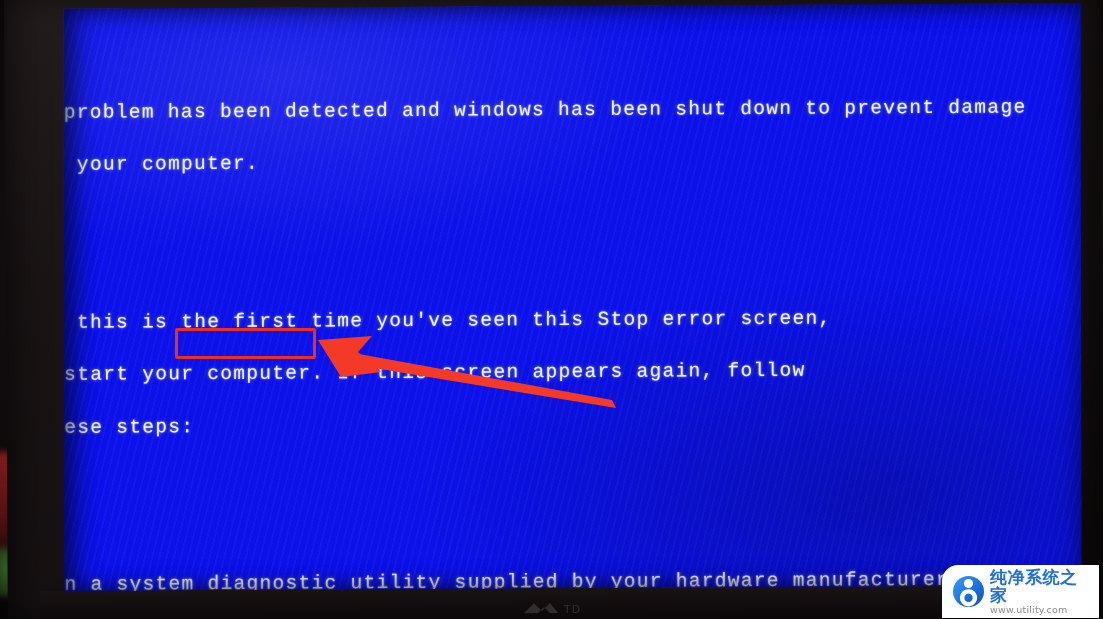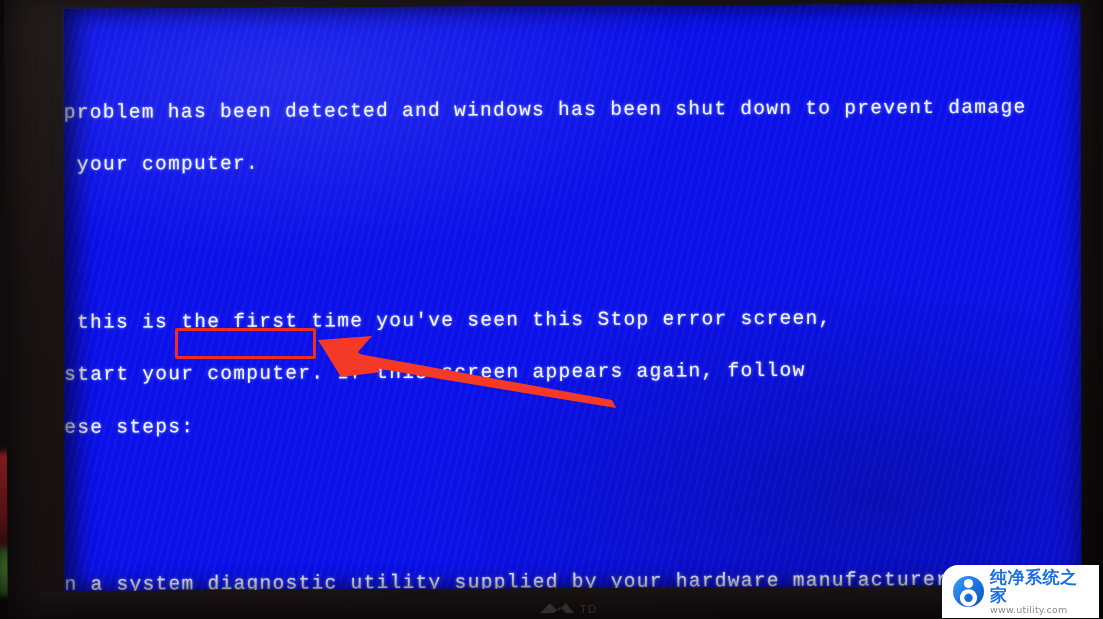--- a/index.html
+++ b/index.html
@@ -59,21 +59,21 @@
   
   .bezel-bottom {
     position:absolute;
     left:40px; top:588px;
     width:1046px; height:34px;
     background:linear-gradient(180deg,#191314 0%,#120d0e 45%,#0a0607 100%);
     transform: rotate(-0.35deg);
   }
   .brand-logo {
     position:absolute;
-    left:536px; top:600px;
+    left:520px; top:600px;
     width:70px; height:17px;
     opacity:.30;
     color:#6b5d58;
     font-size:13px;
     letter-spacing:1px;
     line-height:17px;
     transform: rotate(-0.35deg);
     user-select:none;
   }
   .brand-logo svg { display:block; }

